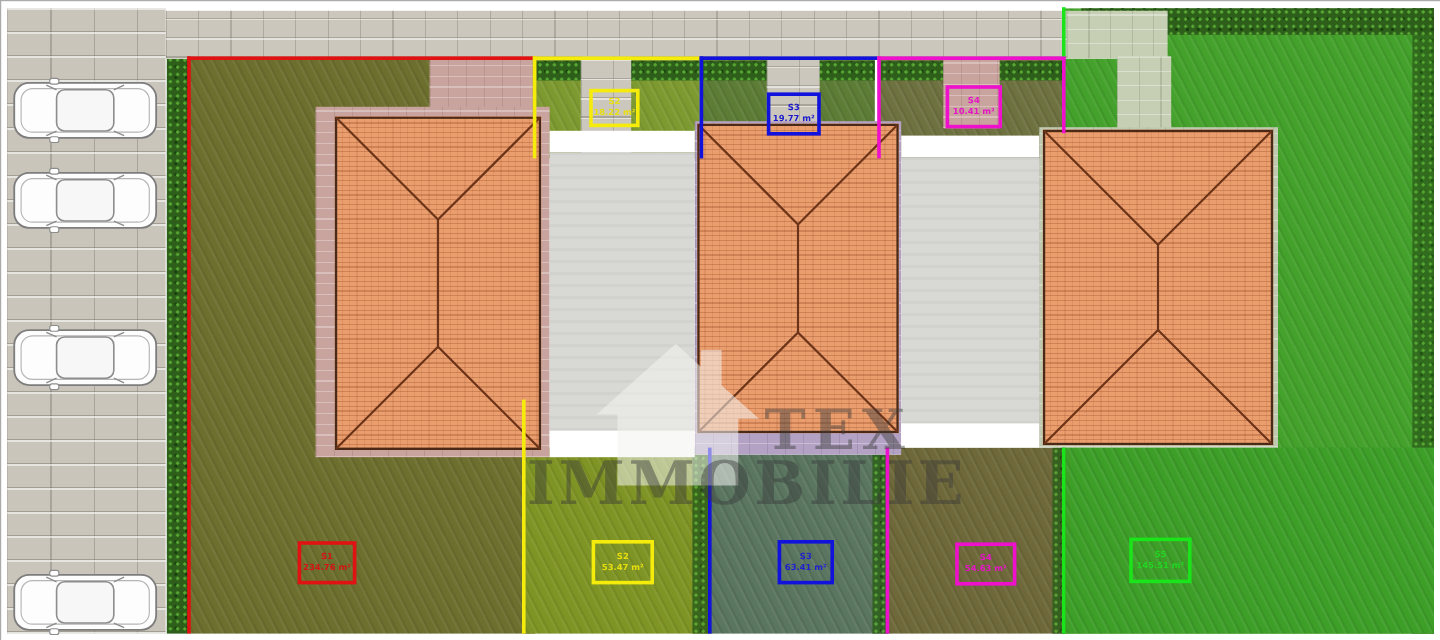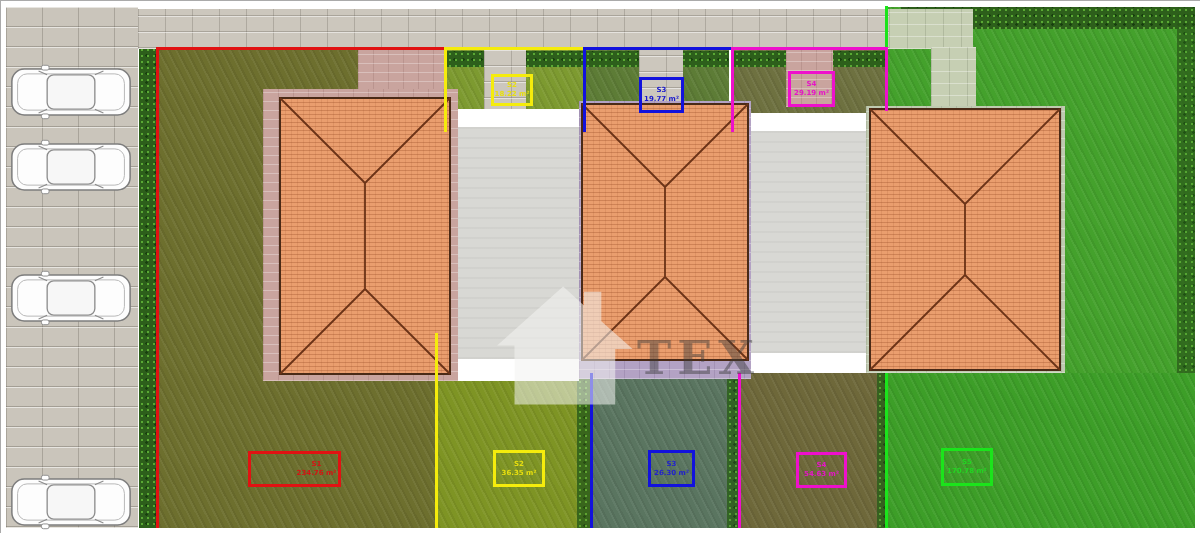--- a/index.html
+++ b/index.html
@@ -172,48 +172,49 @@
       <rect x="34" y="52" width="8" height="5" rx="2" fill="#fff" stroke="#8d8d8d"></rect>
     </svg>
   </div>
 
   <div class="abs" style="left:492px;top:282px;width:175px;height:125px;opacity:.55;">
     <svg viewBox="0 0 100 72" width="175" height="125">
       <polygon points="2,36 40,2 52,13 52,5 62,5 62,22 80,38 70,38 70,70 12,70 12,36" fill="#f4f4f2"></polygon>
     </svg>
   </div>
   <div class="wm-text" style="left:636px;top:330px;font-size:46px;letter-spacing:6px;">TEX</div>
+  <div class="wm-text" style="left:438px;top:372px;font-size:50px;letter-spacing:3px;">IMMOBILIE</div>
 
   <div class="lbl-box" style="left:490px;top:73px;width:36px;height:26px;border-color:#f5ec0c;color:#e8df0e;">
     <div>S2</div>
     <div>18.22 m²</div>
   </div>
   <div class="lbl-box" style="left:638px;top:76px;width:39px;height:30px;border-color:#1212dd;color:#1a1acc;">
     <div>S3</div>
     <div>19.77 m²</div>
   </div>
   <div class="lbl-box" style="left:787px;top:70px;width:41px;height:30px;border-color:#ee10cc;color:#e516c6;">
     <div>S4</div>
-    <div>29.19 m²</div>
-  </div>
-
-  <div class="lbl-box" style="left:247px;top:450px;width:43px;height:30px;border-color:#e11212;color:#d41414;padding-left:44px;">
+    <div>10.41 m²</div>
+  </div>
+
+  <div class="lbl-box" style="left:247px;top:450px;width:43px;height:30px;border-color:#e11212;color:#d41414;">
     <div>S1</div>
     <div>234.76 m²</div>
   </div>
   <div class="lbl-box" style="left:492px;top:449px;width:46px;height:31px;border-color:#f5ec0c;color:#e8df0e;">
     <div>S2</div>
-    <div>36.35 m²</div>
+    <div>53.47 m²</div>
   </div>
   <div class="lbl-box" style="left:647px;top:449px;width:41px;height:31px;border-color:#1212dd;color:#2222cc;">
     <div>S3</div>
-    <div>26.30 m²</div>
+    <div>63.41 m²</div>
   </div>
   <div class="lbl-box" style="left:795px;top:451px;width:45px;height:30px;border-color:#ee10cc;color:#e516c6;">
     <div>S4</div>
     <div>54.63 m²</div>
   </div>
   <div class="lbl-box" style="left:940px;top:447px;width:46px;height:32px;border-color:#1be41b;color:#23d523;align-items:center;">
     <div>S5</div>
-    <div>170.78 m²</div>
+    <div>145.51 m²</div>
   </div>
 
 </div>
 
 </body></html>

